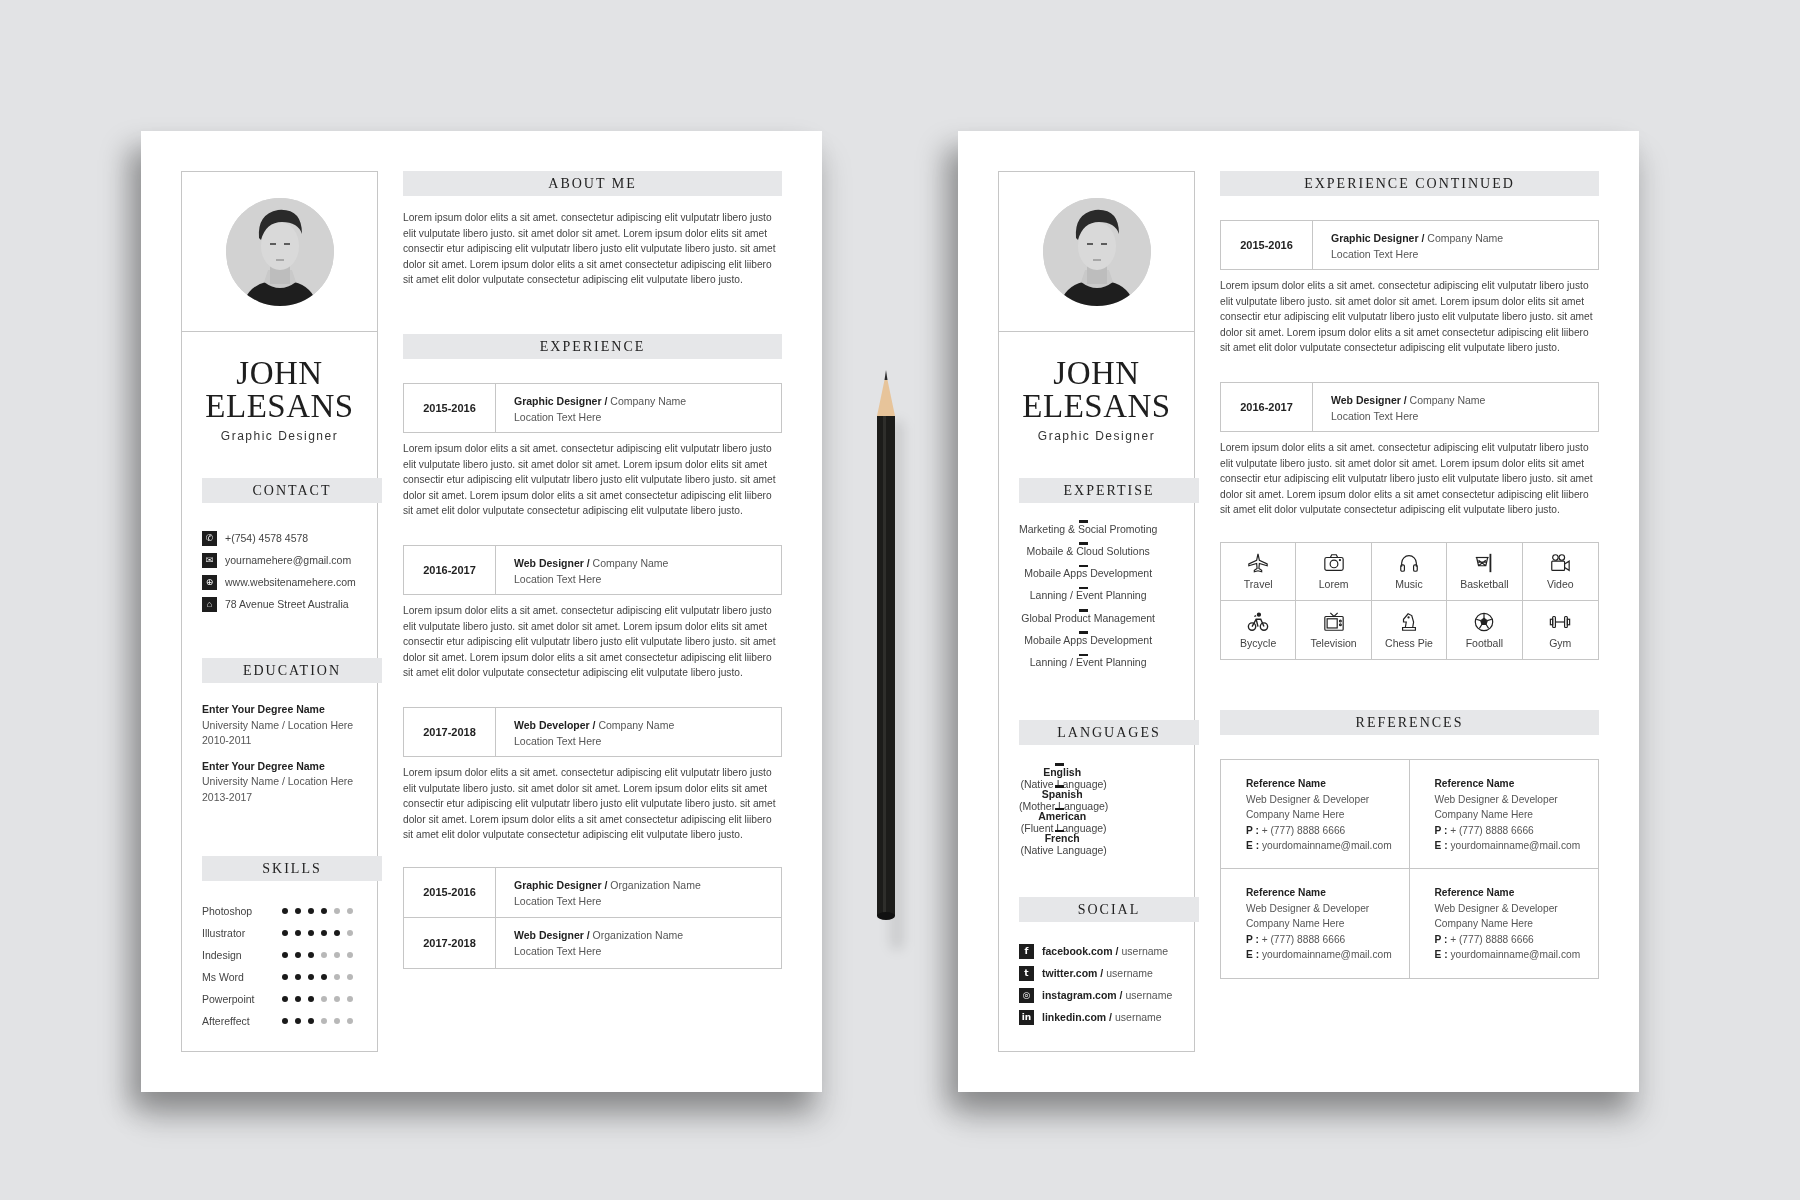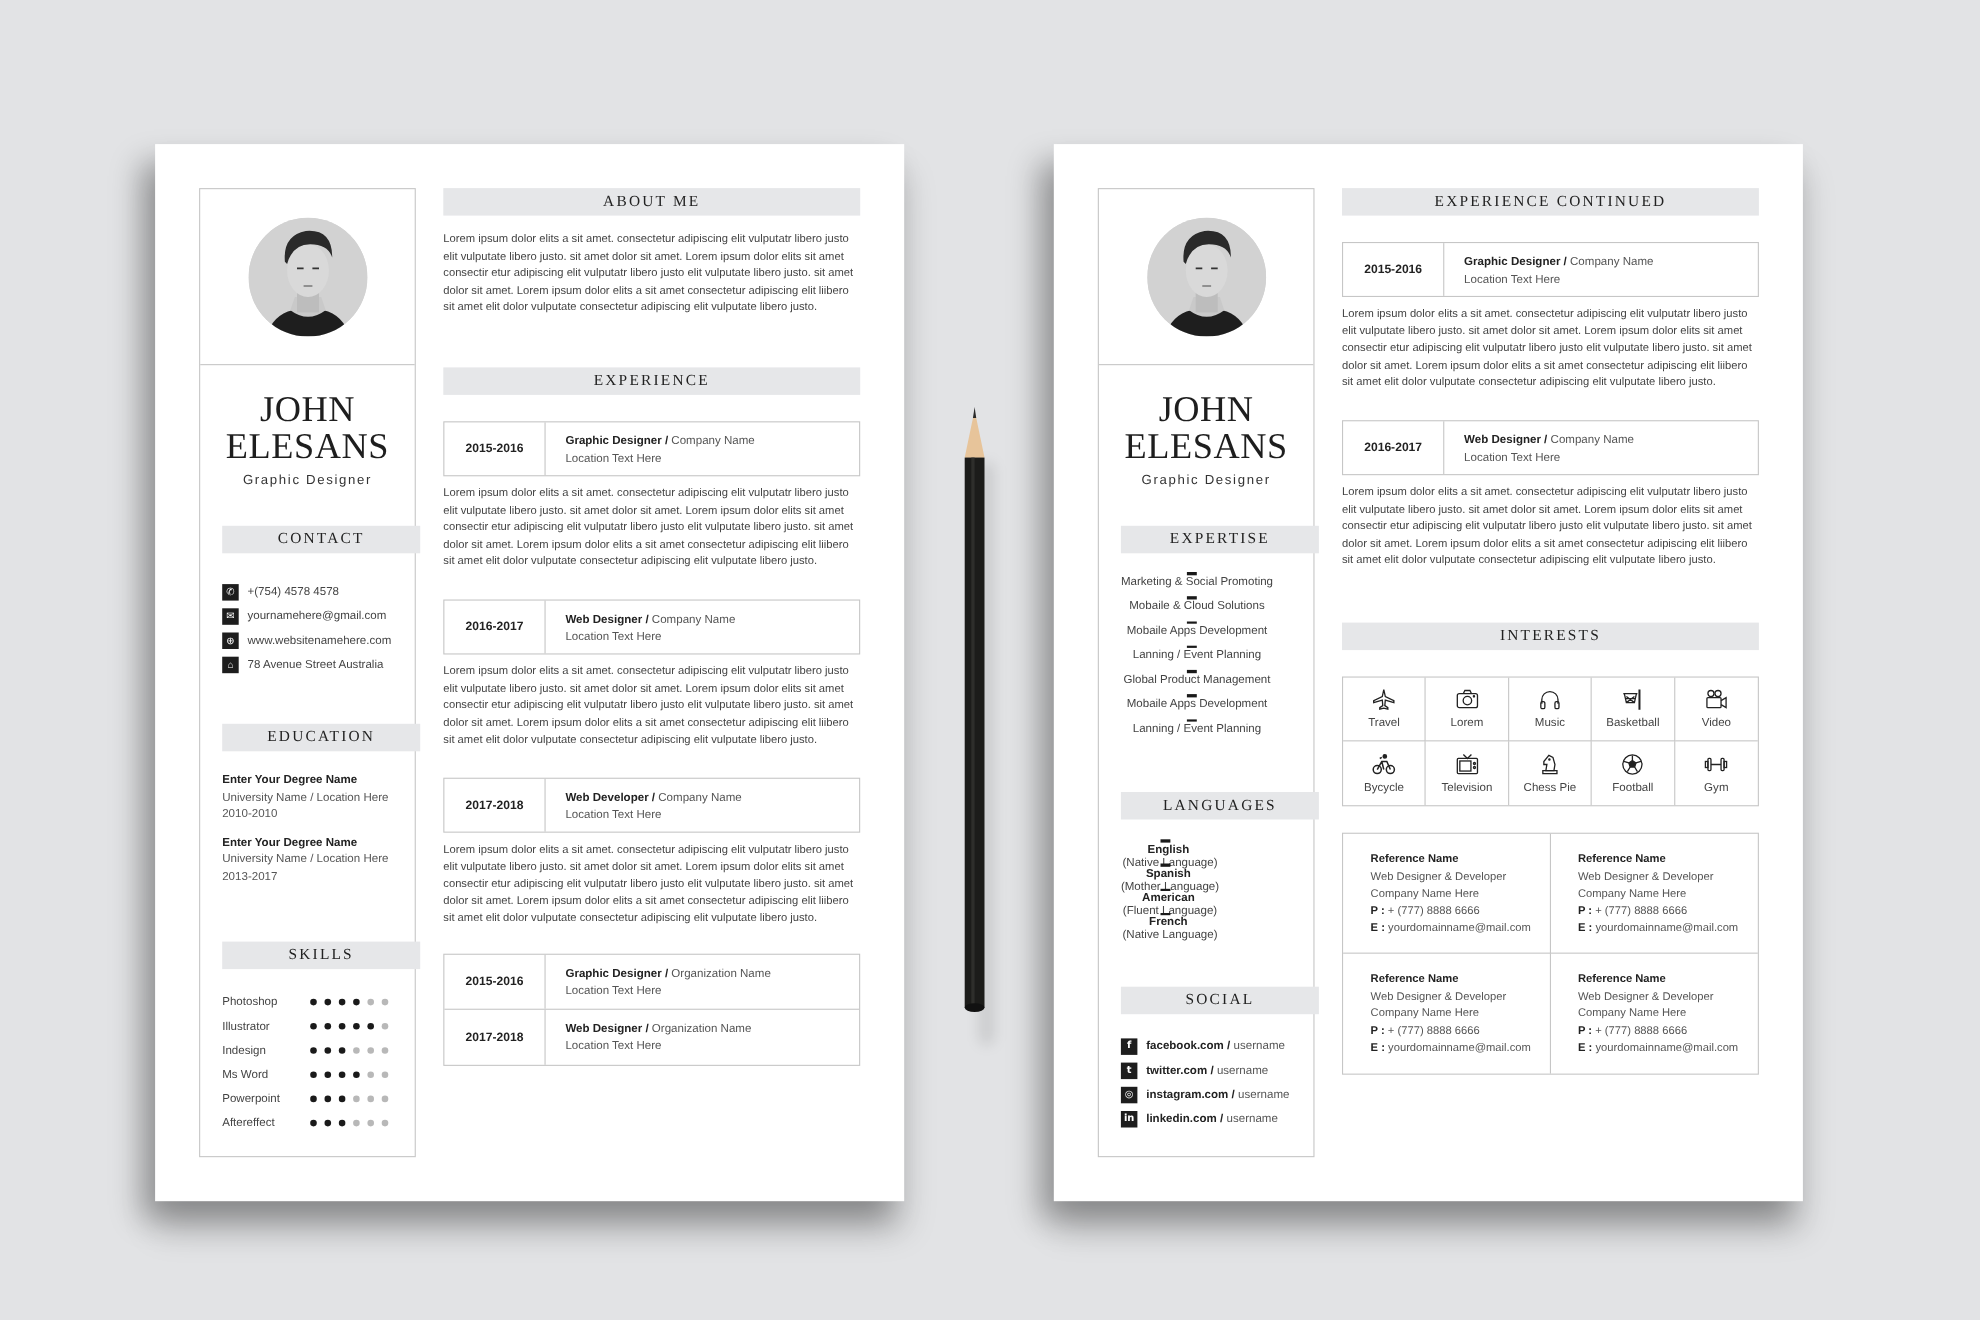--- a/index.html
+++ b/index.html
@@ -208,21 +208,21 @@
         <span class="c-icon">⌂</span>
         <span>78 Avenue Street Australia</span>
       </div>
     </div>
 
     <div class="sec-head side-head" style="top:486px">EDUCATION</div>
     <div class="edu">
       <div class="edu-item">
         <div class="deg">Enter Your Degree Name</div>
         <div class="uni">University Name / Location Here</div>
-        <div class="yr">2010-2010</div>
+        <div class="yr">2010-2011</div>
       </div>
       <div class="edu-item">
         <div class="deg">Enter Your Degree Name</div>
         <div class="uni">University Name / Location Here</div>
         <div class="yr">2013-2017</div>
       </div>
     </div>
 
     <div class="sec-head side-head" style="top:684px">SKILLS</div>
     <div class="skills" id="skills-list">
@@ -473,21 +473,20 @@
 
     <div class="entry-box" style="margin-top:26px">
       <div class="entry-year">2016-2017</div>
       <div class="entry-info">
         <div><b>Web Designer /</b> <span>Company Name</span></div>
         <div>Location Text Here</div>
       </div>
     </div>
     <div class="para" style="margin-top:8px">Lorem ipsum dolor elits a sit amet. consectetur adipiscing elit vulputatr libero justo elit vulputate libero justo. sit amet dolor sit amet. Lorem ipsum dolor elits sit amet consectir etur adipiscing elit vulputatr libero justo elit vulputate libero justo. sit amet dolor sit amet. Lorem ipsum dolor elits a sit amet consectetur adipiscing elit liibero sit amet elit dolor vulputate consectetur adipiscing elit vulputate libero justo.</div>
 
-    <div class="sec-head" style="margin-top:48px">INTERESTS</div>
     <div class="interest-grid" style="margin-top:24px">
       <div class="interest-cell">
         <svg viewBox="0 0 24 24" fill="none" stroke="#222" stroke-width="1.3">
             <path d="M12 2 L13.5 9 L22 13 L22 15 L13.5 12.5 L13 18 L16 20 L16 21.5 L12 20.5 L8 21.5 L8 20 L11 18 L10.5 12.5 L2 15 L2 13 L10.5 9 Z"></path>
           </svg>
         <span>Travel</span>
       </div>
       <div class="interest-cell">
         <svg viewBox="0 0 24 24" fill="none" stroke="#222" stroke-width="1.3">
             <rect x="2" y="6" width="20" height="14" rx="2"></rect>
@@ -563,20 +562,21 @@
             <rect x="4" y="6" width="3" height="12" rx="1"></rect>
             <rect x="17" y="6" width="3" height="12" rx="1"></rect>
             <rect x="1.5" y="9" width="2.5" height="6"></rect>
             <rect x="20" y="9" width="2.5" height="6"></rect>
             <path d="M7 12 H17"></path>
           </svg>
         <span>Gym</span>
       </div>
     </div>
 
+    <div class="sec-head" style="margin-top:50px">REFERENCES</div>
     <div class="ref-grid" style="margin-top:24px">
       <div class="ref-cell">
         <div class="rn">Reference Name</div>
         <div>Web Designer &amp; Developer</div>
         <div>Company Name Here</div>
         <div><b>P :</b> <span>+ (777) 8888 6666</span></div>
         <div><b>E :</b> <span>yourdomainname@mail.com</span></div>
       </div>
       <div class="ref-cell">
         <div class="rn">Reference Name</div>

